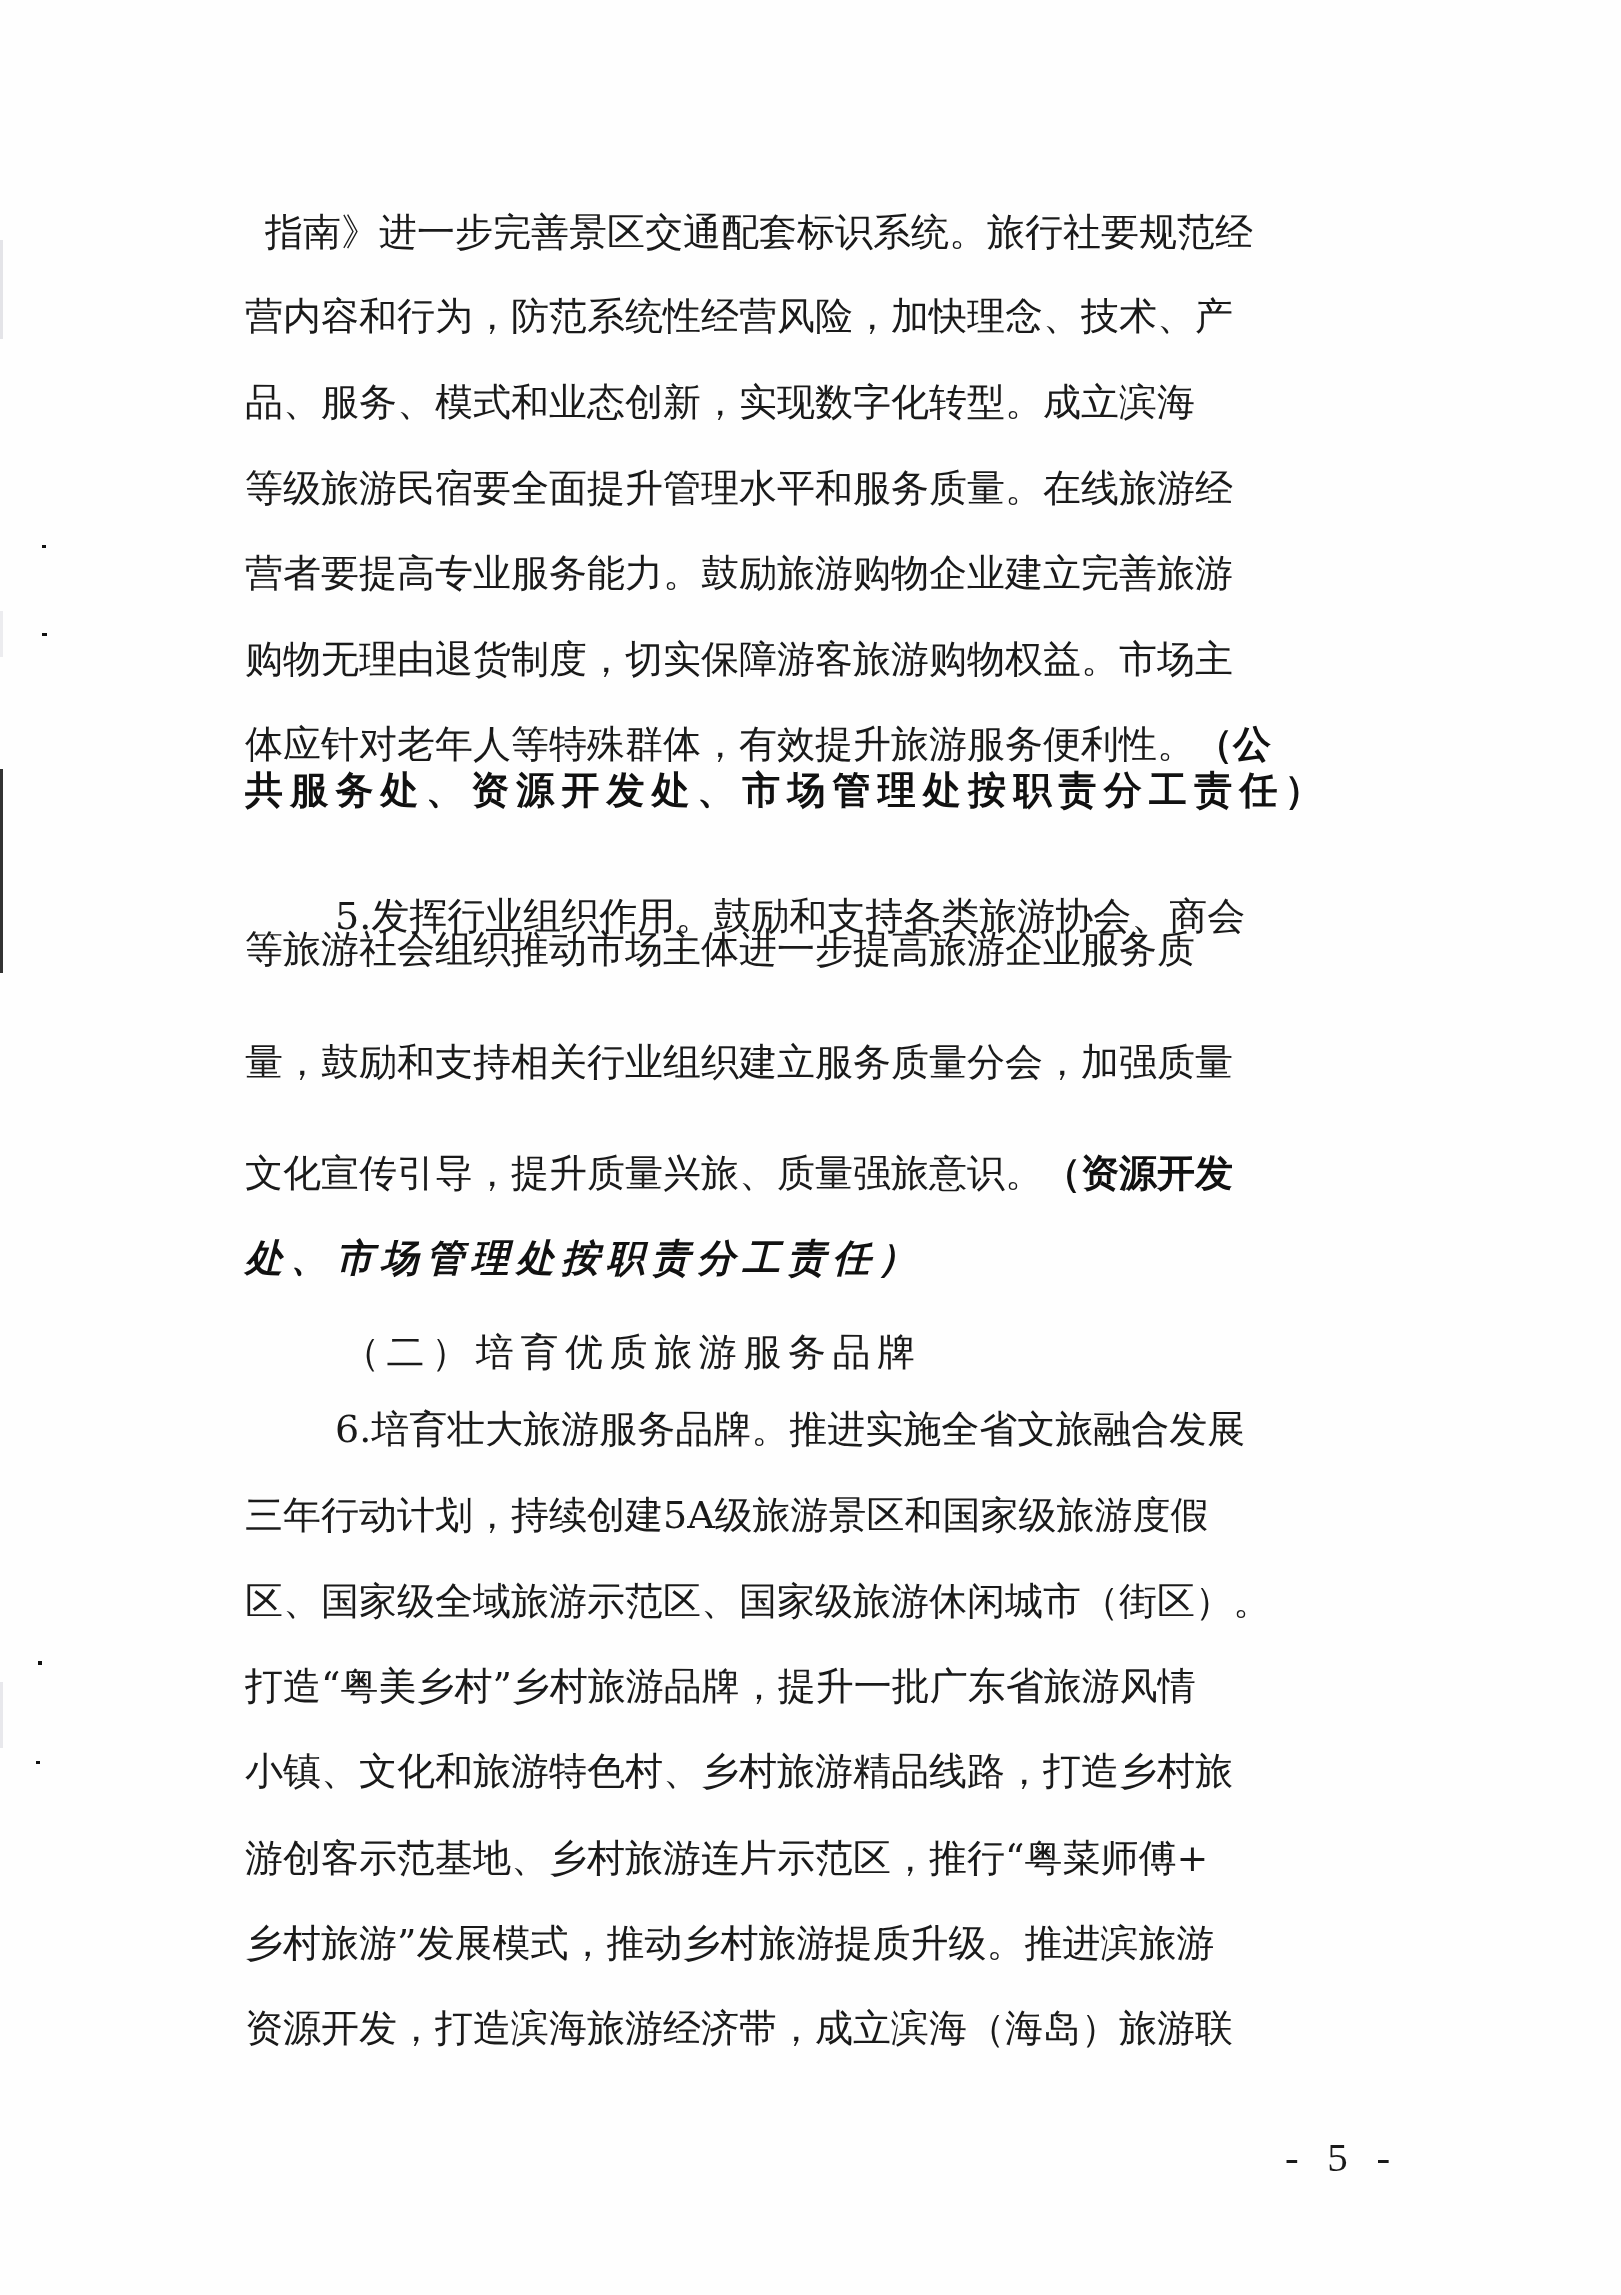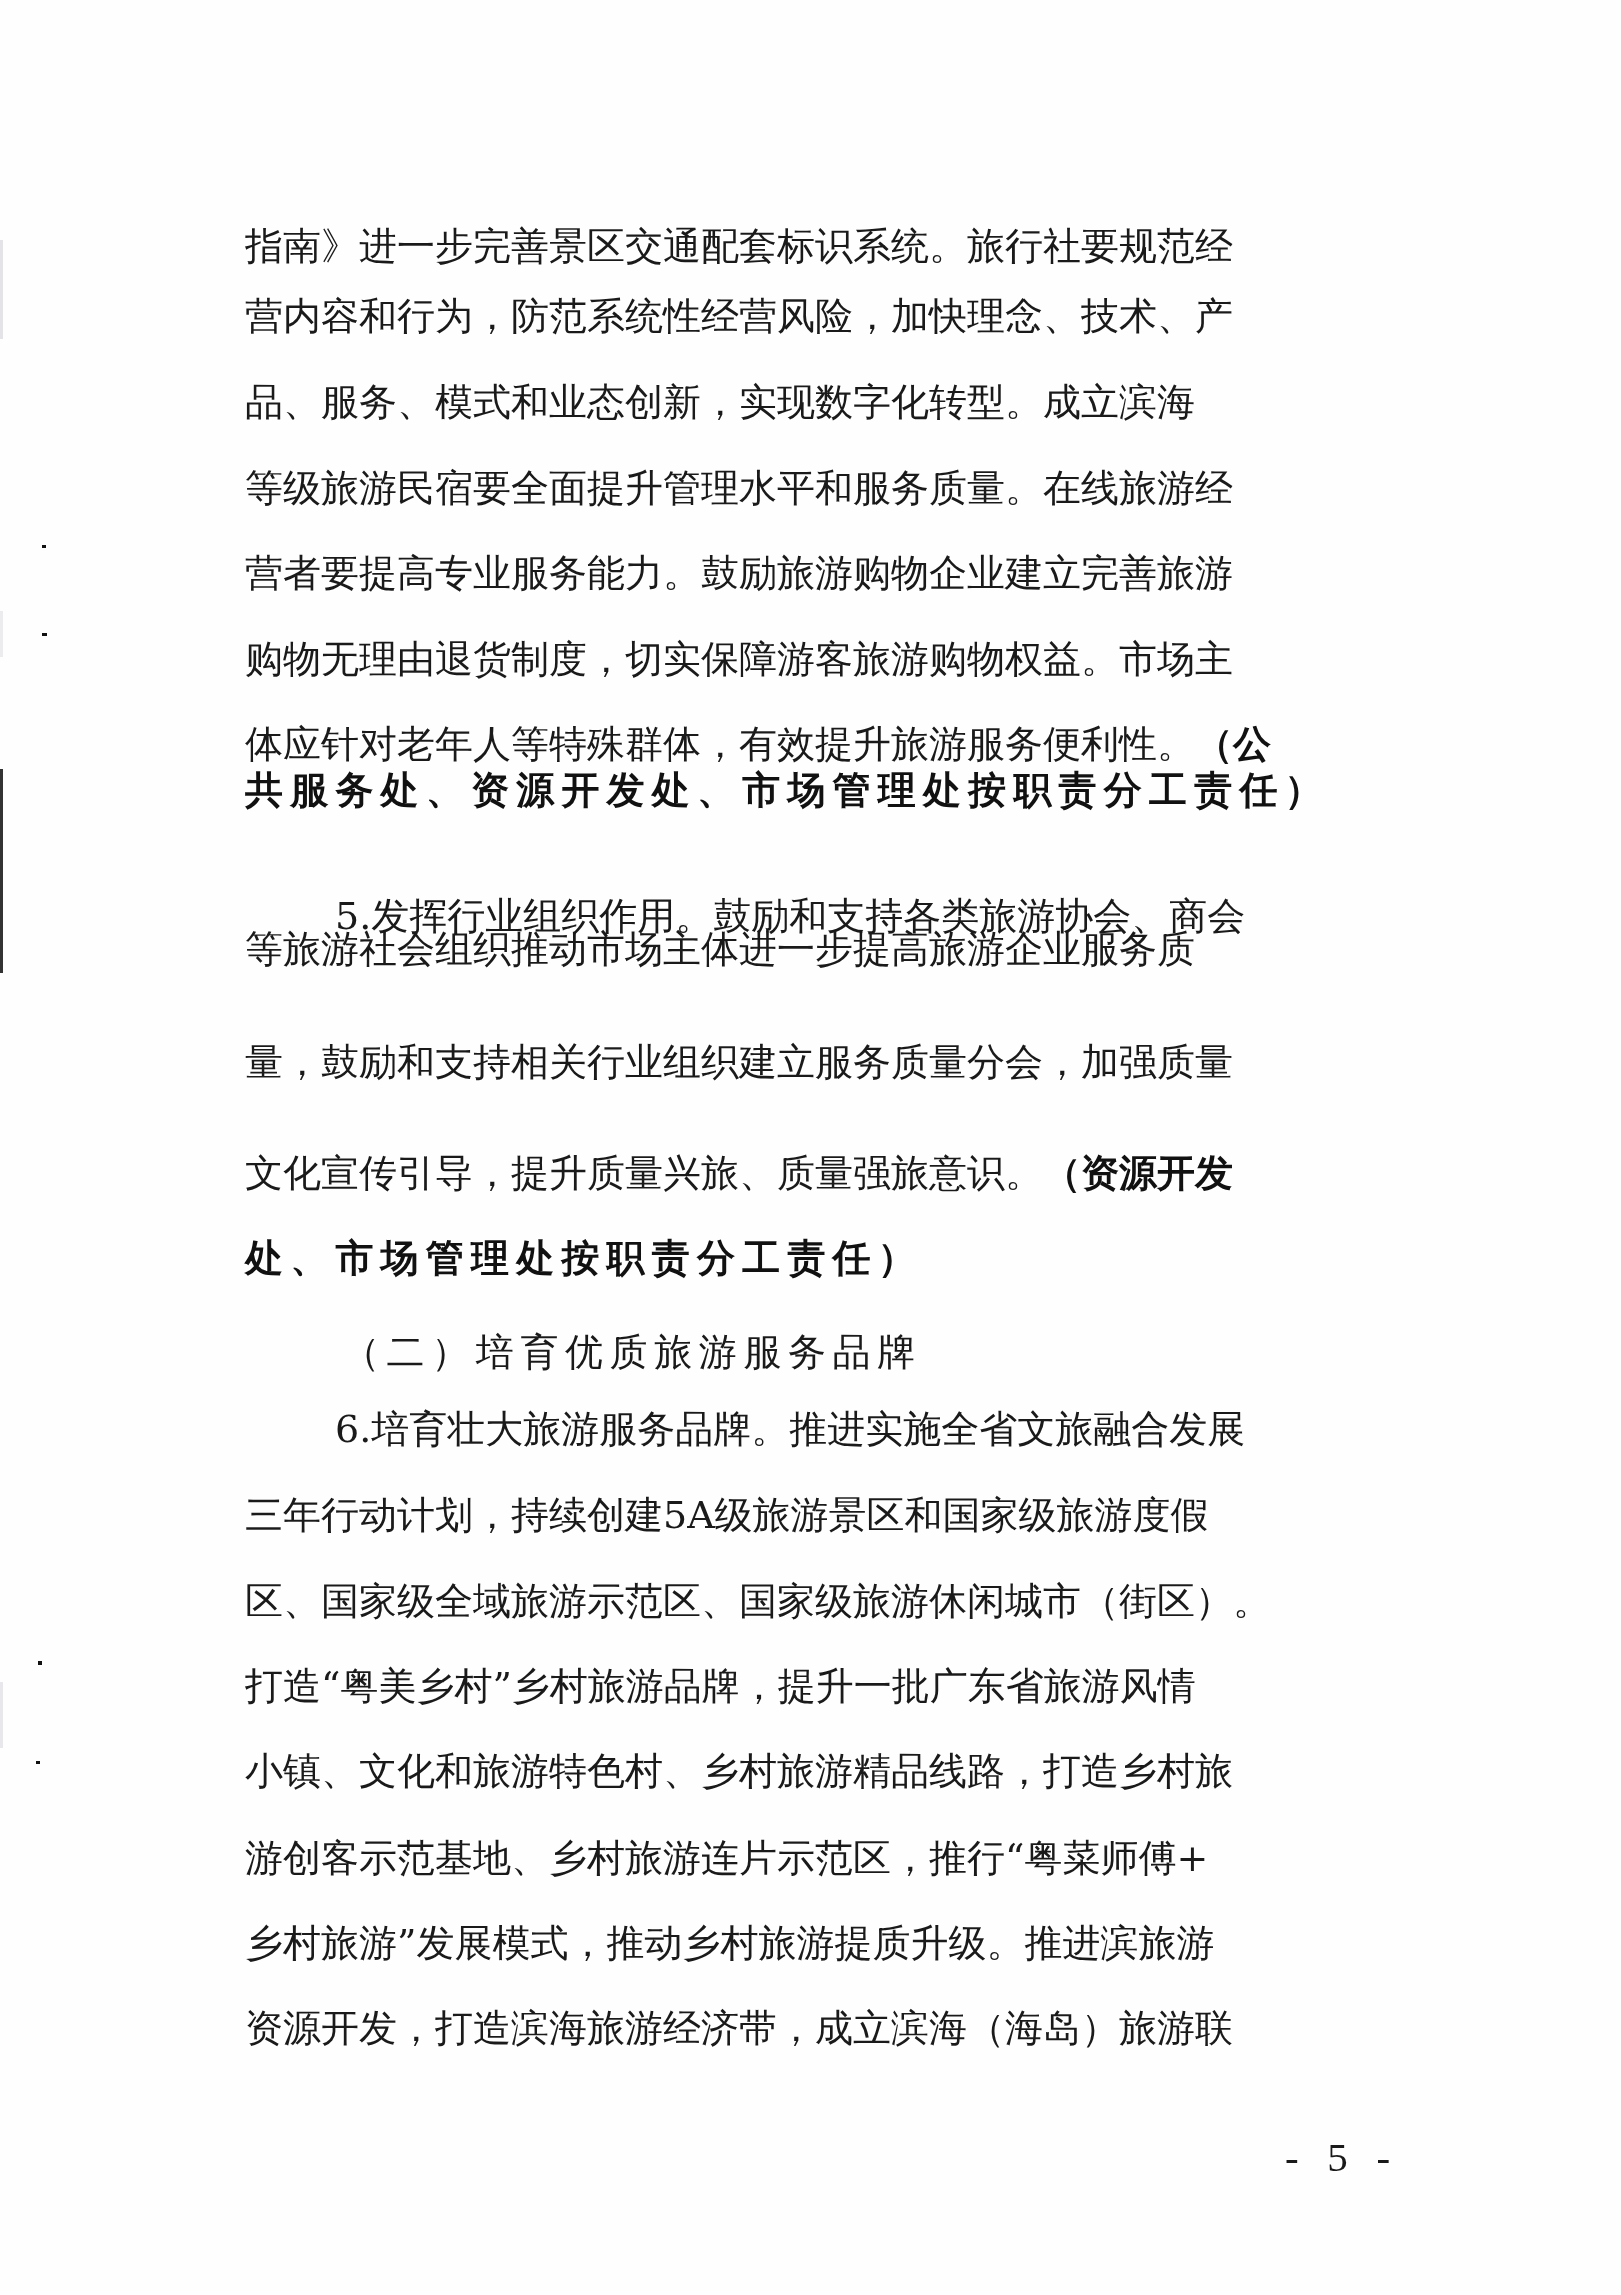--- a/index.html
+++ b/index.html
@@ -38,38 +38,38 @@
   <div class="edge" style="top:240px;height:99px;background:#e4e4e8;"></div>
   <div class="edge" style="top:611px;height:46px;background:#ececef;"></div>
   <div class="edge" style="top:769px;height:204px;background:#333;width:3.3px;"></div>
   <div class="edge" style="top:1682px;height:66px;background:#e8e8ec;"></div>
   <div class="mark" style="left:42px;top:545px;width:4px;height:3.3px;"></div>
   <div class="mark" style="left:42px;top:633px;width:5.3px;height:2.6px;"></div>
   <div class="mark" style="left:38px;top:1661px;width:4px;height:4px;"></div>
   <div class="mark" style="left:36px;top:1761px;width:4px;height:3.3px;"></div>
 
   <div>
-    <div class="line" style="top: 220px; text-align-last: left; letter-spacing: 0px;">指南》进一步完善景区交通配套标识系统。旅行社要规范经</div>
+    <div class="line" style="top: 206px; text-align-last: left; letter-spacing: 0px; margin-left: 20px;">指南》进一步完善景区交通配套标识系统。旅行社要规范经</div>
     <div class="line" style="top: 290px; text-align-last: left; letter-spacing: 0px;">营内容和行为，防范系统性经营风险，加快理念、技术、产</div>
     <div class="line" style="top: 376px; text-align-last: left; letter-spacing: 0px;">品、服务、模式和业态创新，实现数字化转型。成立滨海</div>
     <div class="line" style="top: 462px; text-align-last: left; letter-spacing: 0px;">等级旅游民宿要全面提升管理水平和服务质量。在线旅游经</div>
     <div class="line" style="top: 547px; text-align-last: left; letter-spacing: 0px;">营者要提高专业服务能力。鼓励旅游购物企业建立完善旅游</div>
     <div class="line" style="top: 633px; text-align-last: left; letter-spacing: 0px;">购物无理由退货制度，切实保障游客旅游购物权益。市场主</div>
     <div class="line" style="top: 718px; text-align-last: left; letter-spacing: 0px;">
       <span>体应针对老年人等特殊群体，有效提升旅游服务便利性。</span><span class="bold">（公</span>
     </div>
     <div class="line left bold" style="top:764px;letter-spacing:7.2px;">共服务处、资源开发处、市场管理处按职责分工责任）</div>
 
     <div class="line indent" style="top: 890px; text-align-last: left; letter-spacing: 0px;">5.发挥行业组织作用。鼓励和支持各类旅游协会、商会</div>
     <div class="line" style="top: 923px; text-align-last: left; letter-spacing: 0px;">等旅游社会组织推动市场主体进一步提高旅游企业服务质</div>
     <div class="line" style="top: 1036px; text-align-last: left; letter-spacing: 0px;">量，鼓励和支持相关行业组织建立服务质量分会，加强质量</div>
     <div class="line" style="top: 1147px; text-align-last: left; letter-spacing: 0px;">
       <span>文化宣传引导，提升质量兴旅、质量强旅意识。</span><span class="bold">（资源开发</span>
     </div>
-    <div class="line left bold" style="top:1232px;letter-spacing:7.2px;">处、市场管理处按职责分工责任）</div>
+    <div class="line left bold" style="top:1232px;letter-spacing:7.2px;font-style:italic;">处、市场管理处按职责分工责任）</div>
 
     <div class="line left heading" style="top:1318px;left:342px;width:986px;margin-top:8px;">（二）培育优质旅游服务品牌</div>
 
     <div class="line indent" style="top: 1403px; text-align-last: left; letter-spacing: 0px;">6.培育壮大旅游服务品牌。推进实施全省文旅融合发展</div>
     <div class="line" style="top: 1489px; text-align-last: left; letter-spacing: 0px;">三年行动计划，持续创建5A级旅游景区和国家级旅游度假</div>
     <div class="line" style="top: 1575px; text-align-last: left; letter-spacing: 0px;">区、国家级全域旅游示范区、国家级旅游休闲城市（街区）。</div>
     <div class="line" style="top: 1660px; text-align-last: left; letter-spacing: 0px;">打造“粤美乡村”乡村旅游品牌，提升一批广东省旅游风情</div>
     <div class="line" style="top: 1745px; text-align-last: left; letter-spacing: 0px;">小镇、文化和旅游特色村、乡村旅游精品线路，打造乡村旅</div>
     <div class="line" style="top: 1832px; text-align-last: left; letter-spacing: 0px;">游创客示范基地、乡村旅游连片示范区，推行“粤菜师傅+</div>
     <div class="line" style="top: 1917px; text-align-last: left; letter-spacing: 0px;">乡村旅游”发展模式，推动乡村旅游提质升级。推进滨旅游</div>

